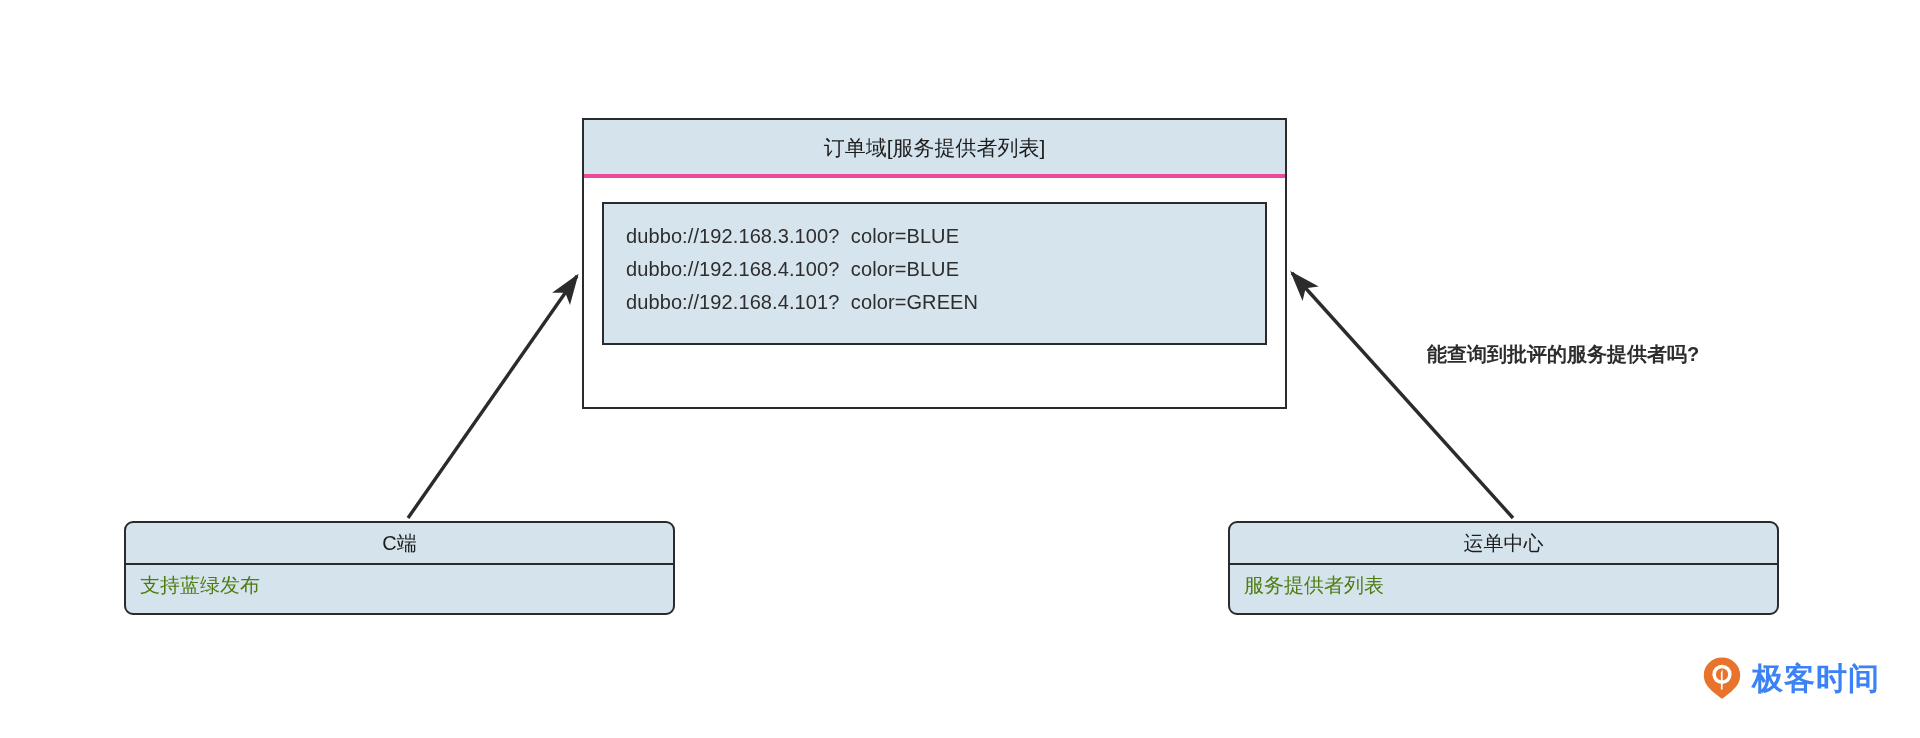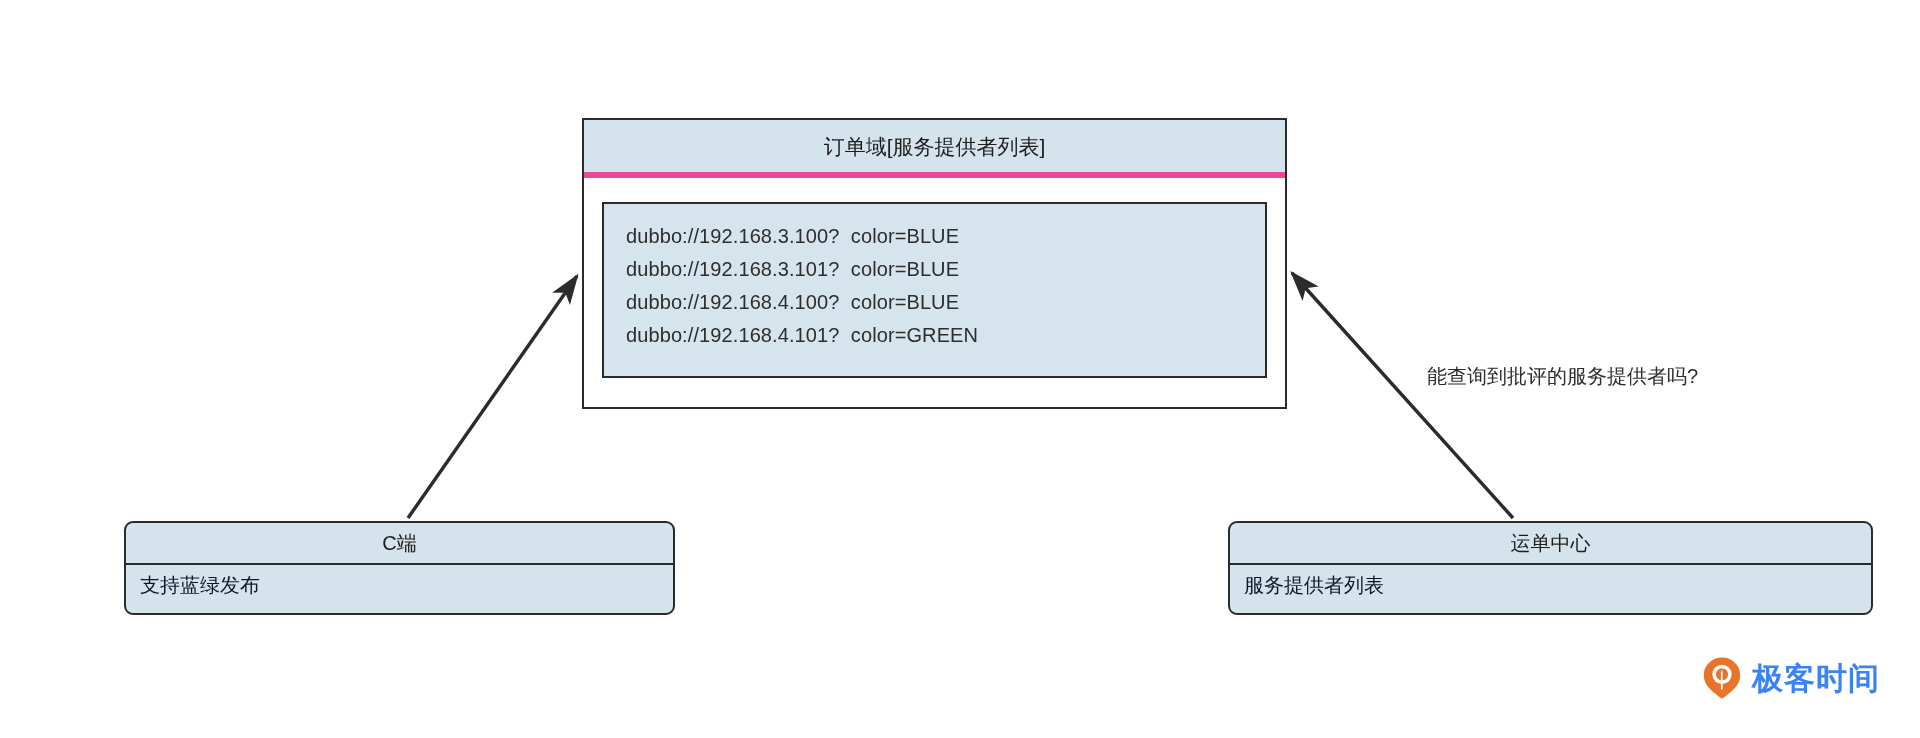--- a/index.html
+++ b/index.html
@@ -38,21 +38,21 @@
   .uml-node {
     position: absolute;
     box-sizing: border-box;
     border: 2px solid #2b2b2b;
     background: #ffffff;
   }
 
   .uml-title {
     box-sizing: border-box;
     background: #d5e3ed;
-    border-bottom: 6px solid #ec4899;
+    border-bottom: 4px solid #ec4899;
     text-align: center;
     font-size: 21px;
     line-height: 1;
     color: #1d1d1d;
     display: flex;
     align-items: center;
     justify-content: center;
   }
 
   .uml-body {
@@ -97,21 +97,21 @@
     color: #1d1d1d;
   }
 
   .consumer-body {
     box-sizing: border-box;
     height: 40px;
     display: flex;
     align-items: center;
     padding-left: 14px;
     font-size: 20px;
-    color: #0f172a;
+    color: #4d7c0f;
   }
 
   
   .annotation {
     position: absolute;
     font-size: 20px;
     color: #2d2d2d;
     white-space: nowrap;
     line-height: 1;
   }
@@ -151,38 +151,37 @@
     <line x1="408" y1="518" x2="577" y2="276" stroke="#2b2b2b" stroke-width="3.4" marker-end="url(#arrowhead)"></line>
 
     <line x1="1513" y1="518" x2="1292" y2="273" stroke="#2b2b2b" stroke-width="3.4" marker-end="url(#arrowhead)"></line>
   </svg>
 
   <div class="uml-node" style="left:582px; top:118px; width:705px; height:291px;">
     <div class="uml-title" style="height:58px;">订单域[服务提供者列表]</div>
     <div class="uml-body">
       <div class="provider-list">
         <div class="provider-line">dubbo://192.168.3.100?  color=BLUE</div>
-        <div class="provider-line">dubbo://192.168.3.101?  color=BLUE</div>
         <div class="provider-line">dubbo://192.168.4.100?  color=BLUE</div>
         <div class="provider-line">dubbo://192.168.4.101?  color=GREEN</div>
       </div>
     </div>
   </div>
 
   <div class="consumer-node" style="left:124px; top:521px; width:551px; height:94px;">
     <div class="consumer-title">C端</div>
     <div class="consumer-body">支持蓝绿发布</div>
   </div>
 
-  <div class="consumer-node" style="left:1228px; top:521px; width:645px; height:94px;">
+  <div class="consumer-node" style="left:1228px; top:521px; width:551px; height:94px;">
     <div class="consumer-title">运单中心</div>
     <div class="consumer-body">服务提供者列表</div>
   </div>
 
-  <div class="annotation" style="left:1427px; top:366px;">能查询到批评的服务提供者吗?</div>
+  <div class="annotation" style="left:1427px; top:344px;font-weight:bold;">能查询到批评的服务提供者吗?</div>
 
   <div class="brand" style="left:1702px; top:656px;">
     <svg class="brand-mark" viewBox="0 0 40 44">
       <path d="M20 1.5 C9.8 1.5 1.8 9.3 1.8 19.2 C1.8 26.6 6.6 32.4 12.4 37.0
                C15.6 39.6 18.4 41.6 20 42.8 C21.6 41.6 24.4 39.6 27.6 37.0
                C33.4 32.4 38.2 26.6 38.2 19.2 C38.2 9.3 30.2 1.5 20 1.5 Z" fill="#e8732a"></path>
       <circle cx="20" cy="18.4" r="9.6" fill="#ffffff"></circle>
       <circle cx="20" cy="18.4" r="6.1" fill="#e8732a"></circle>
       <path d="M18.2 17.6 L20.6 13.4 L20.6 33.6 L18.9 33.6 L18.9 16.4 Z" fill="#ffffff"></path>
     </svg>

